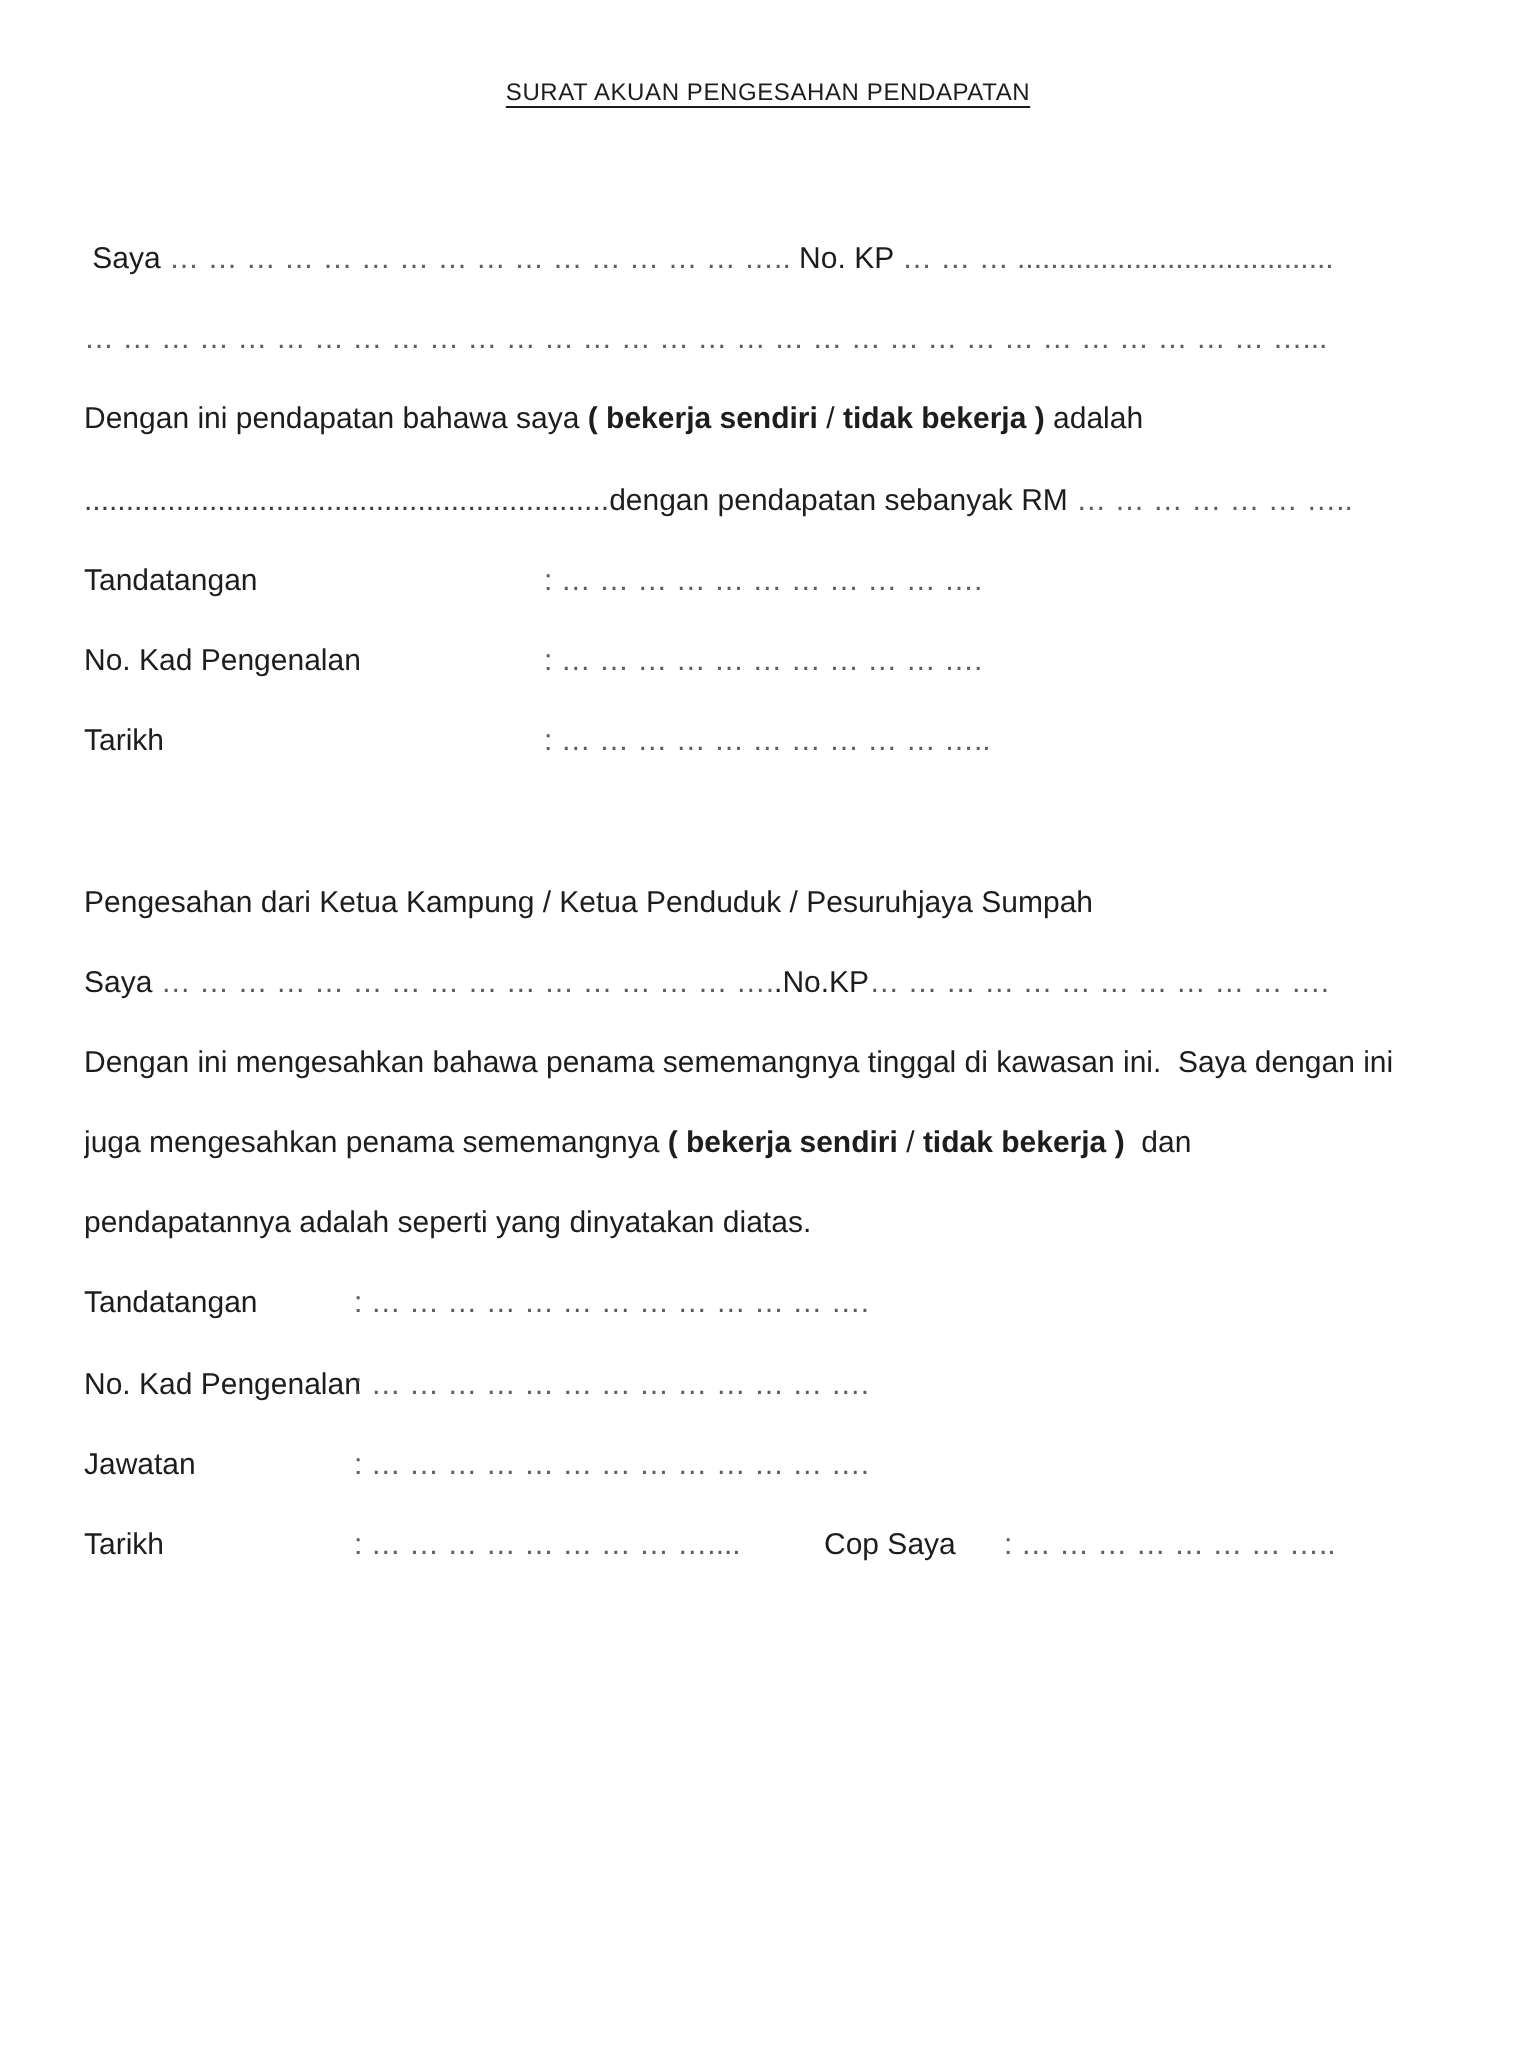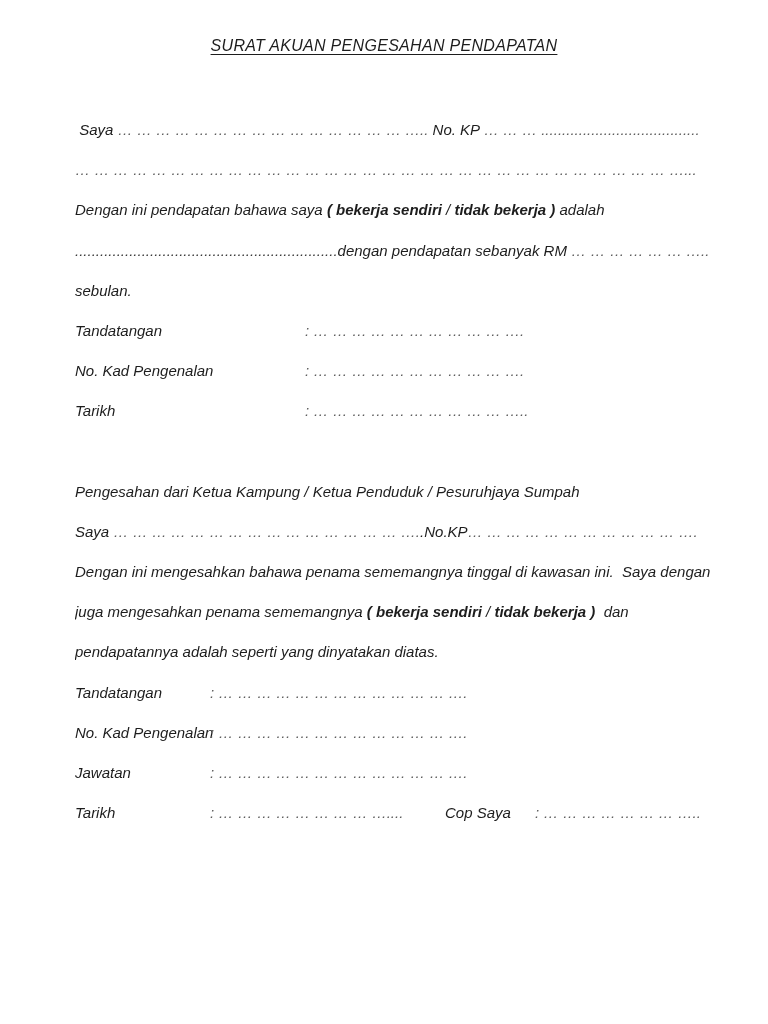--- a/index.html
+++ b/index.html
@@ -9,24 +9,24 @@
   }
   *{margin:0;padding:0;box-sizing:border-box;}
   html,body{background:var(--page-bg);}
   .page{
     width:768px;height:1024px;background:var(--page-bg);
     font-family:"Liberation Sans","DejaVu Sans",sans-serif;
     font-size:15px;color:var(--text);overflow:hidden;
   }
   .title-wrap{padding-top:36px;text-align:center;height:56px;}
   .title{
-    font-size:16px;letter-spacing:.3px;line-height:20px;
-    text-decoration:underline;text-underline-offset:3px;color:var(--text);font-style:italic;
+    font-size:12px;letter-spacing:.3px;line-height:20px;
+    text-decoration:underline;text-underline-offset:3px;color:var(--text);
   }
-  .content{padding:54px 58px 0 75px;font-style:italic;}
+  .content{padding:54px 58px 0 42px;}
   .line{
     height:40.2px;line-height:40.2px;white-space:pre;overflow:hidden;
   }
   .frow{display:flex;align-items:flex-end;}
   .frow>span{white-space:pre;}
   .lbl1{width:230px;flex:none;}
   .lbl2{width:135px;flex:none;}
   .lblcop{width:90px;flex:none;}
   .w235{width:235px;flex:none;overflow:hidden;}
   .t{color:var(--text);}
@@ -47,21 +47,20 @@
 
     <div class="line"><span class="t"> Saya </span><span class="d">… … … … … … … … … … … … … … … …..</span><span class="t"> No. KP </span><span class="d">… … … ......................................</span></div>
 
 
     <div class="line"><span class="d">… … … … … … … … … … … … … … … … … … … … … … … … … … … … … … … …...</span></div>
 
     <div class="line"><span class="t">Dengan ini pendapatan bahawa saya </span><span class="t b">( bekerja sendiri</span><span class="t"> / </span><span class="t b">tidak bekerja )</span><span class="t"> adalah</span></div>
 
     <div class="line"><span class="d dk">...............................................................</span><span class="t">dengan pendapatan sebanyak RM </span><span class="d">… … … … … … …..</span></div>
 
-    <div class="line"><span class="t">sebulan.</span></div>
 
     <div class="line frow"><span class="t lbl1">Tandatangan</span><span class="d">: … … … … … … … … … … ….</span></div>
 
     <div class="line frow"><span class="t lbl1">No. Kad Pengenalan</span><span class="d">: … … … … … … … … … … ….</span></div>
 
     <div class="line frow"><span class="t lbl1">Tarikh</span><span class="d">: … … … … … … … … … … …..</span></div>
 
     <div class="line"></div>
 
     <div class="line"><span class="t">Pengesahan dari Ketua Kampung / Ketua Penduduk / Pesuruhjaya Sumpah</span></div>

